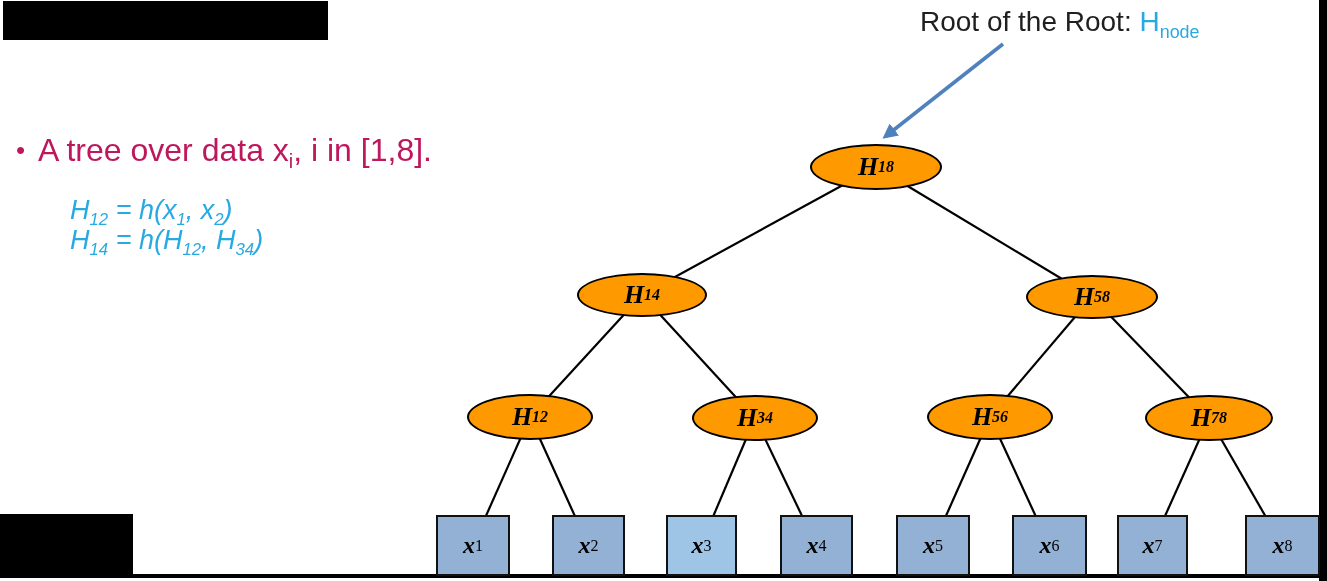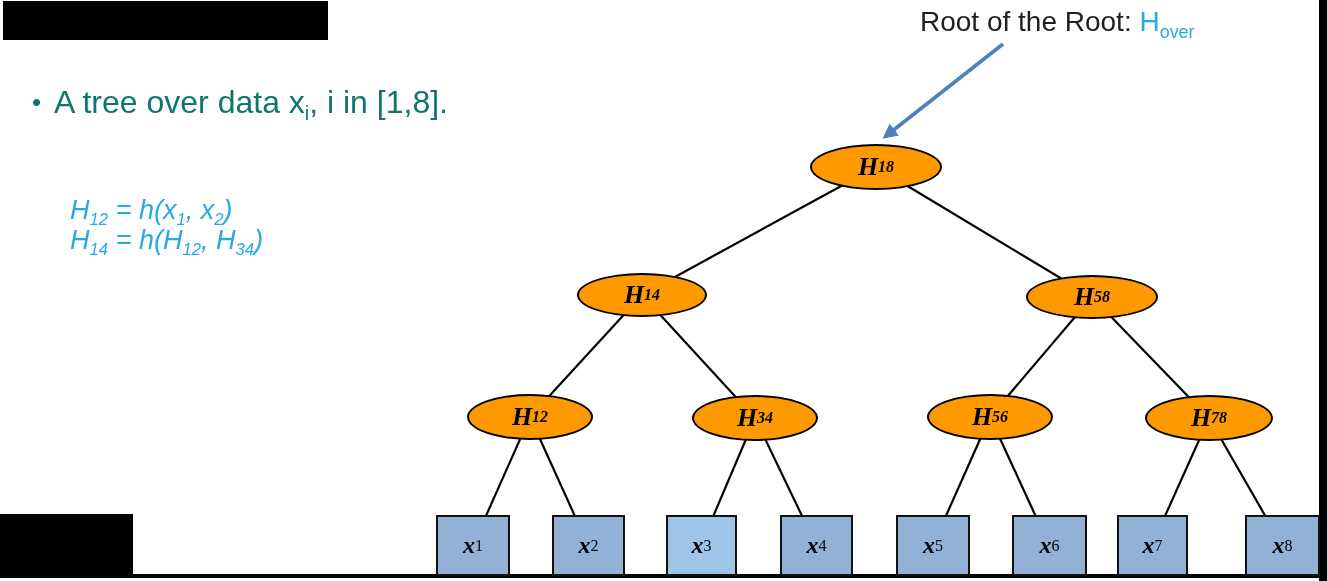--- a/index.html
+++ b/index.html
@@ -8,21 +8,21 @@
     width:1327px;height:581px;
     background:#ffffff;
     overflow:hidden;
     font-family:"Liberation Sans",sans-serif;
     color:#1a1a1a;
   }
   .redact{position:absolute;background:#000000;}
   .edge-bar{position:absolute;background:#000000;}
 
   
-  .bullet{position:absolute;left:32px;font-size:32px;line-height:1.15;white-space:nowrap;color:#0f766e;}
+  .bullet{position:absolute;left:16px;font-size:32px;line-height:1.15;white-space:nowrap;color:#be185d;margin-top:48px;}
   .bullet .dot{display:inline-block;width:22px;font-size:26px;vertical-align:2px;}
   .bullet sub{font-size:0.62em;line-height:0;}
 
   
   .formula{position:absolute;left:70px;font-size:27px;line-height:1.1;white-space:nowrap;color:#29a9e2;font-style:italic;}
   .formula sub{font-size:0.62em;line-height:0;}
 
   
   .root-note{position:absolute;left:920px;top:6px;font-size:28px;white-space:nowrap;color:#1f1f1f;}
   .root-note .blue{color:#29a9e2;}
@@ -66,21 +66,21 @@
   </div>
 
   <div class="formula" style="top:196px;">
     <span>H</span><sub>12</sub><span> = h(x</span><sub>1</sub><span>, x</span><sub>2</sub><span>)</span>
   </div>
   <div class="formula" style="top:226px;">
     <span>H</span><sub>14</sub><span> = h(H</span><sub>12</sub><span>, H</span><sub>34</sub><span>)</span>
   </div>
 
   <div class="root-note">
-    <span>Root of the Root: </span><span class="blue"><span>H</span><sub>over</sub></span>
+    <span>Root of the Root: </span><span class="blue"><span>H</span><sub>node</sub></span>
   </div>
 
   <svg class="layer" width="1327" height="581">
     <g stroke="#000000" stroke-width="2.2">
       <line x1="876" y1="167" x2="642" y2="295"></line>
       <line x1="876" y1="167" x2="1092" y2="297"></line>
       <line x1="642" y1="295" x2="530" y2="417"></line>
       <line x1="642" y1="295" x2="755" y2="418"></line>
       <line x1="1092" y1="297" x2="990" y2="417"></line>
       <line x1="1092" y1="297" x2="1209" y2="418"></line>

